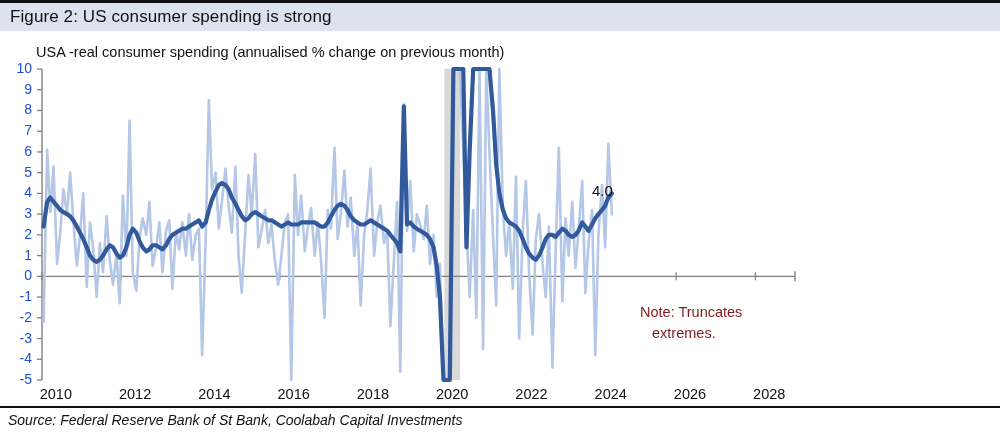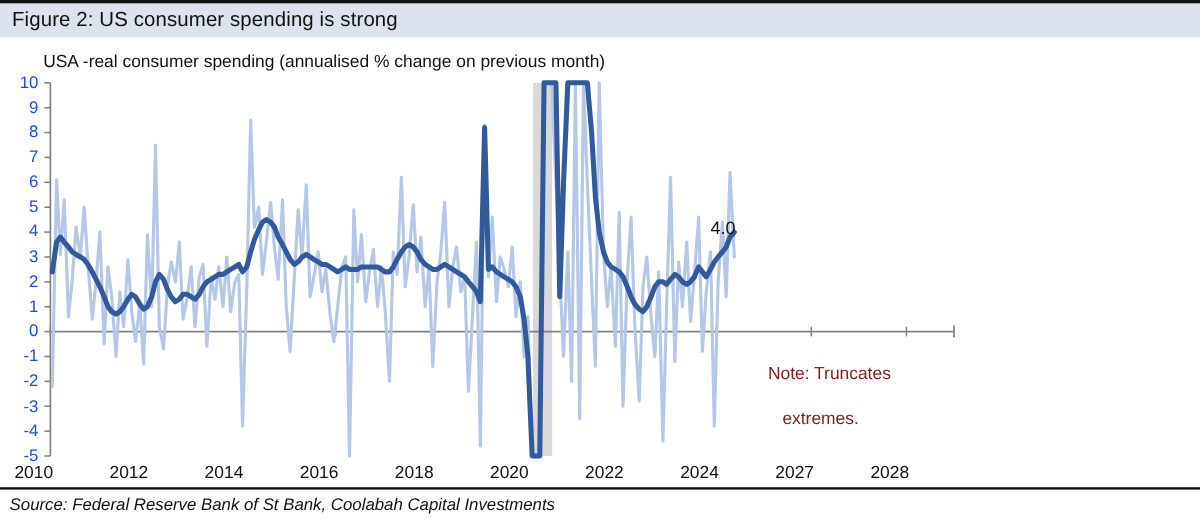--- a/index.html
+++ b/index.html
@@ -55,29 +55,29 @@
   .end-value{
     position:absolute;left:592px;top:182px;
     font-size:15px;color:#111;
   }
 
   
   .note{
     position:absolute;left:640px;top:302px;
     font-size:14.5px;line-height:21px;color:#7f1d1d;
   }
-  .note .l2{display:block;margin-left:12px;margin-top:16px;}
+  .note .l2{display:block;margin-left:12px;}
 
   
   .ytick{
     position:absolute;font-size:14px;color:#1d4ed8;text-align:right;
     width:28px;
   }
   .xtick{
-    position:absolute;font-size:14.5px;color:#111;text-align:left;
+    position:absolute;font-size:14.5px;color:#111;text-align:right;
     width:60px;top:386px;
   }
 
   
   .source-rule{position:absolute;left:0;top:406px;width:1000px;height:2px;background:#111;}
   .source{
     position:absolute;left:8px;top:412px;
     font-size:14px;font-style:italic;color:#111;white-space:nowrap;
   }
 </style>
@@ -155,21 +155,21 @@
     </div>
   <div id="xtick-labels">
       <div class="xtick" style="left: 12px;">2010</div>
       <div class="xtick" style="left: 91.2632px;">2012</div>
       <div class="xtick" style="left: 170.526px;">2014</div>
       <div class="xtick" style="left: 249.789px;">2016</div>
       <div class="xtick" style="left: 329.053px;">2018</div>
       <div class="xtick" style="left: 408.316px;">2020</div>
       <div class="xtick" style="left: 487.579px;">2022</div>
       <div class="xtick" style="left: 566.842px;">2024</div>
-      <div class="xtick" style="left: 646.105px;">2027</div>
+      <div class="xtick" style="left: 646.105px;">2026</div>
       <div class="xtick" style="left: 725.368px;">2028</div>
     </div>
 
 
   <div class="end-value">4.0</div>
 
   <div class="note">
     <span>Note: Truncates</span>
     <span class="l2">extremes.</span>
   </div>

